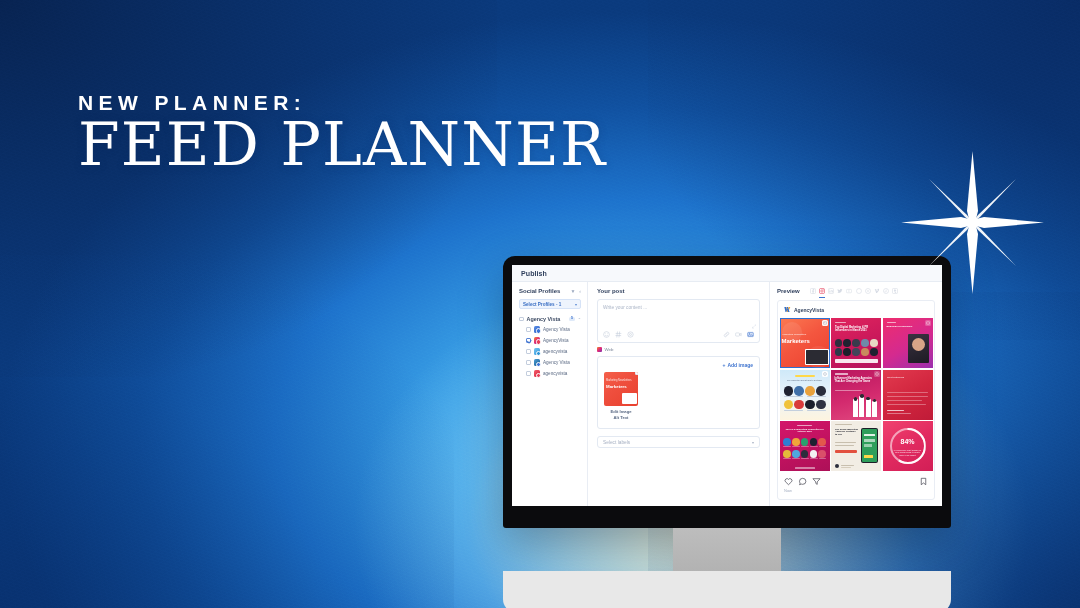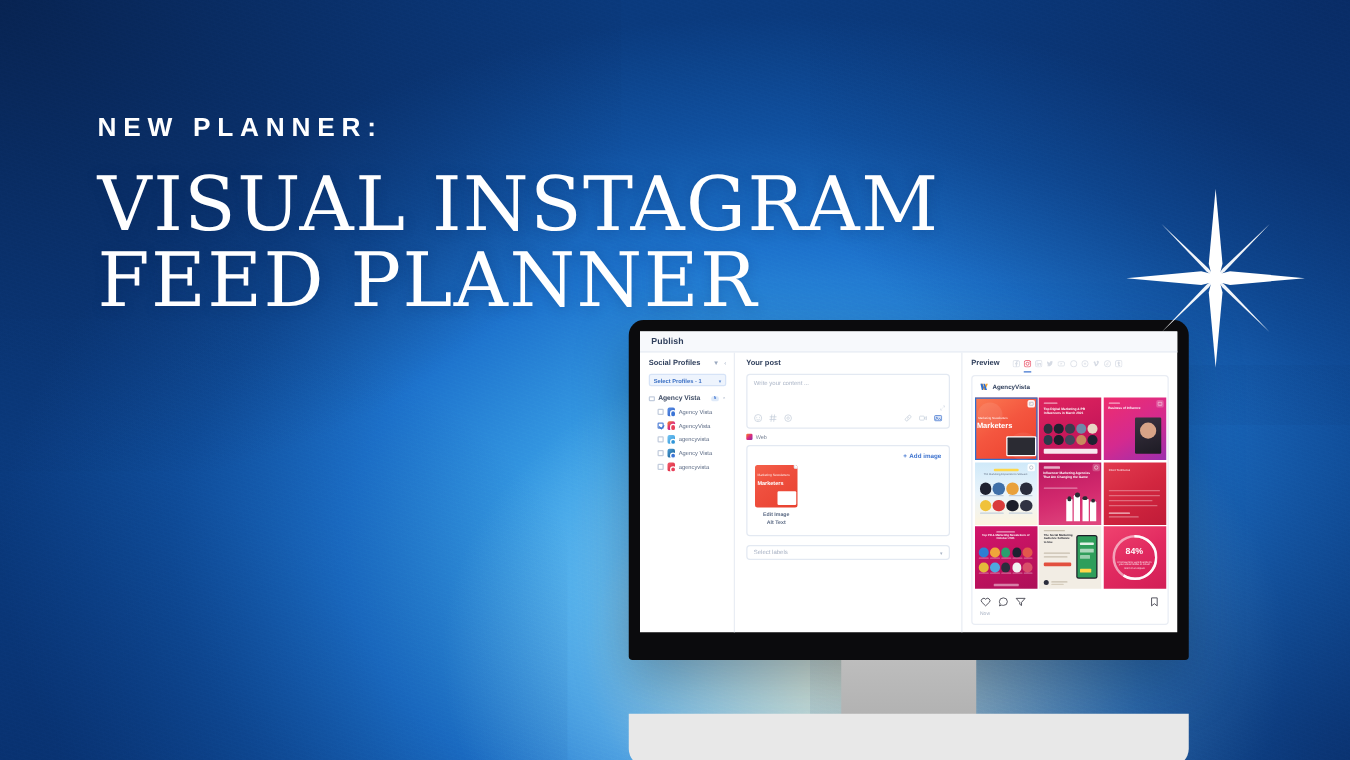--- a/index.html
+++ b/index.html
@@ -215,21 +215,20 @@
   <div class="bg-base"></div>
   <div class="bg-corner-tl"></div>
   <div class="bg-corner-tr"></div>
   <div class="bg-corner-bl"></div>
   <div class="bg-corner-br"></div>
   <div class="bg-grain"></div>
 </div>
 
 <div id="headline">
   <div class="eyebrow">NEW PLANNER:</div>
-  <div class="title-line" id="title-1">VISUAL INSTAGRAM</div>
   <div class="title-line" id="title-2">FEED PLANNER</div>
 </div>
 
 <div id="sparkle">
   <svg viewBox="0 0 155 155" width="155" height="155" aria-hidden="true">
     <g fill="#ffffff">
       <path d="M77.5 6 L83 66 L77.5 88 L72 66 Z"></path>
       <path d="M77.5 149 L83 89 L77.5 67 L72 89 Z"></path>
       <path d="M6 77.5 L66 83 L88 77.5 L66 72 Z"></path>
       <path d="M149 77.5 L89 83 L67 77.5 L89 72 Z"></path>

